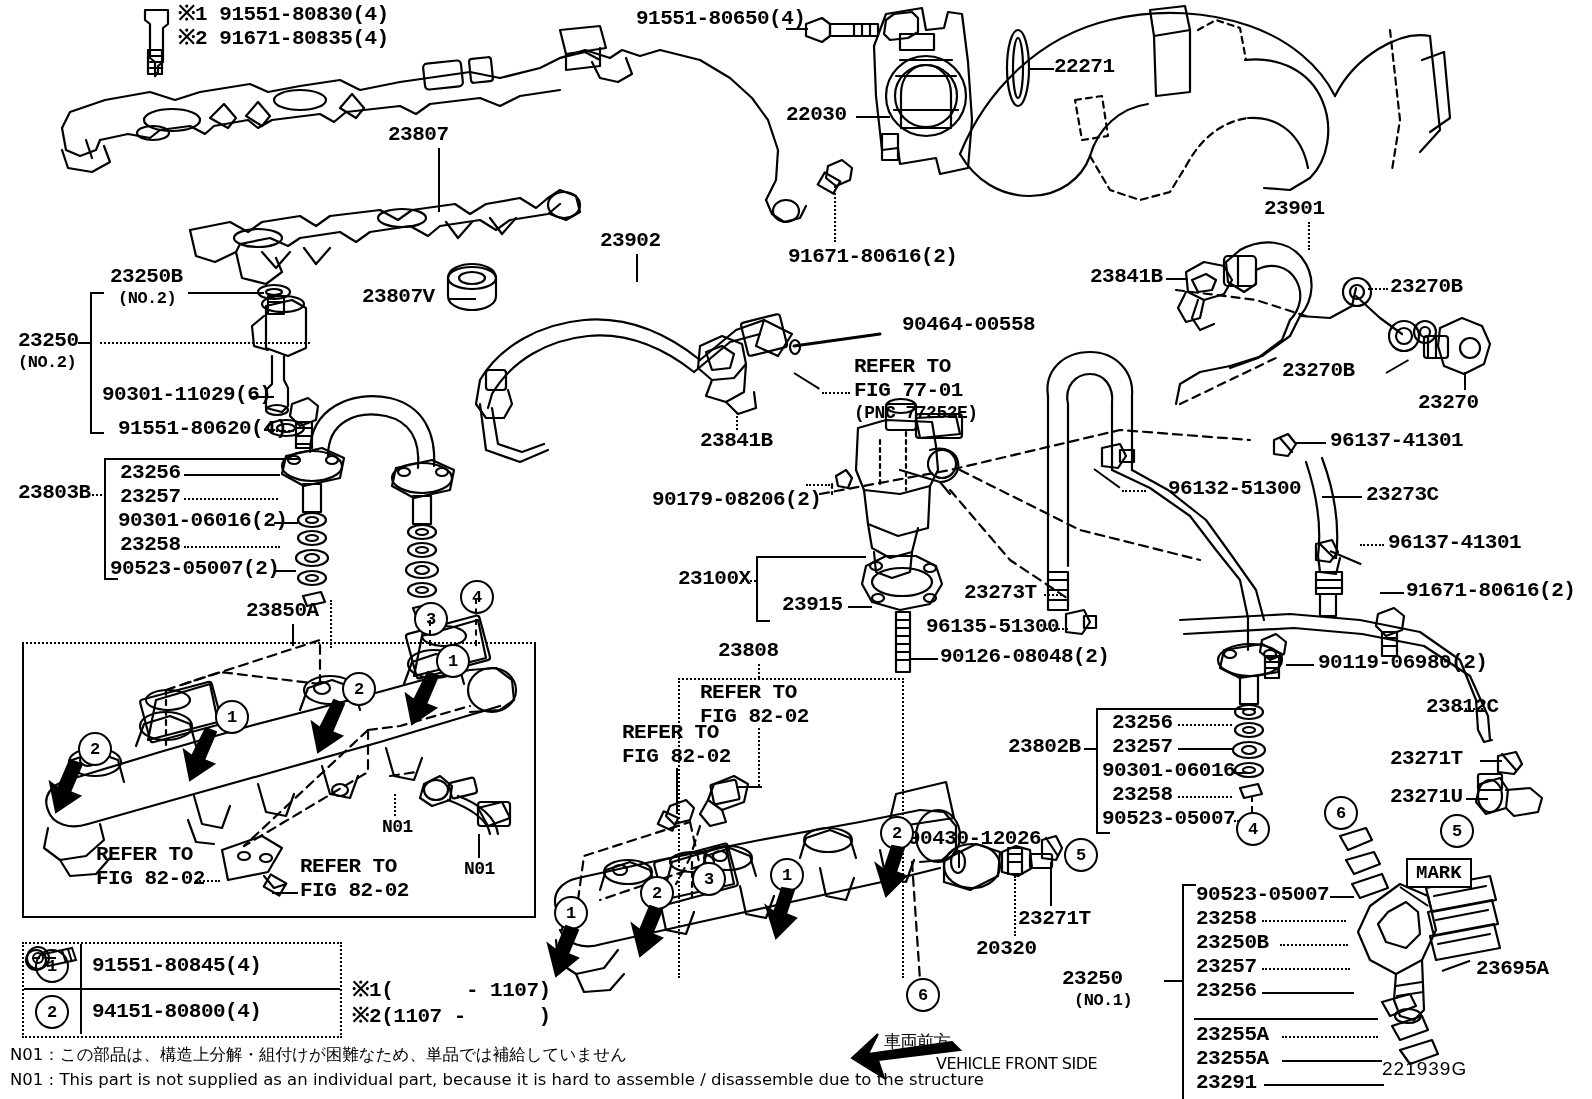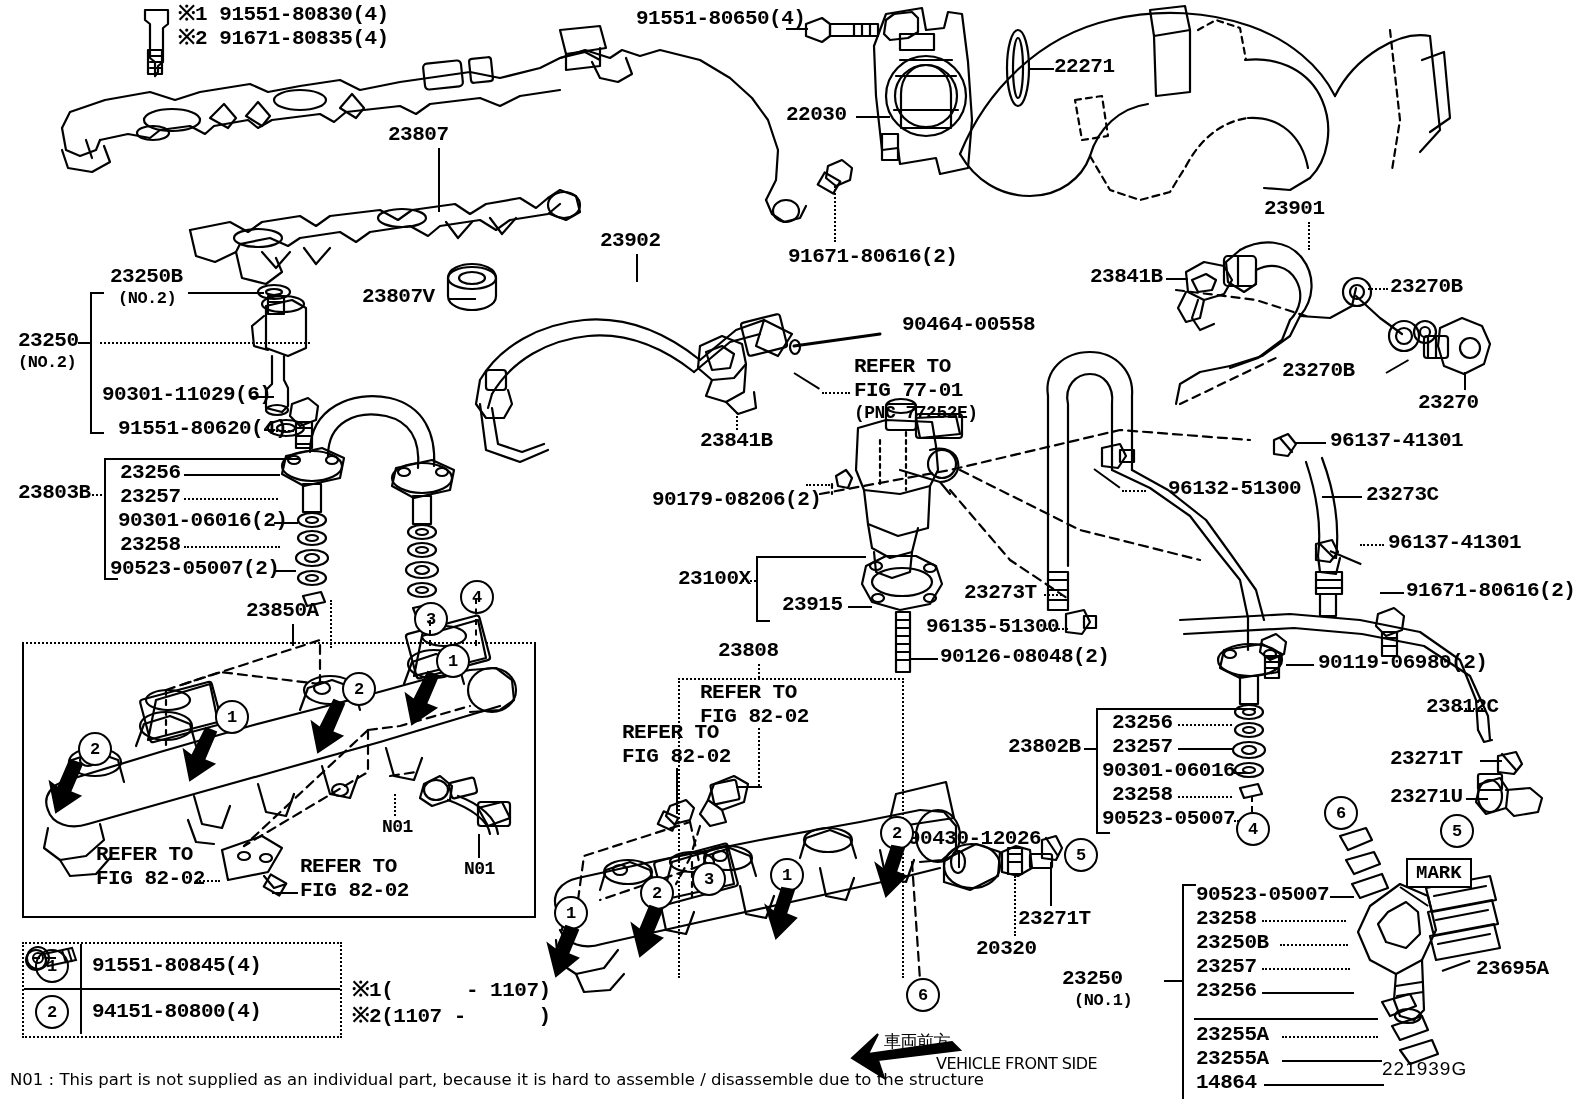--- a/index.html
+++ b/index.html
@@ -666,21 +666,21 @@
 <div class="dotline" style="left:1280px;top:944px;width:68px;"></div>
 <div class="lbl pn" style="left:1196px;top:956px;">23257</div>
 <div class="dotline" style="left:1262px;top:968px;width:88px;"></div>
 <div class="lbl pn" style="left:1196px;top:980px;">23256</div>
 <div class="leader" style="left:1262px;top:992px;width:92px;"></div>
 <div class="leader" style="left:1194px;top:1018px;width:184px;"></div>
 <div class="lbl pn" style="left:1196px;top:1024px;">23255A</div>
 <div class="dotline" style="left:1282px;top:1036px;width:96px;"></div>
 <div class="lbl pn" style="left:1196px;top:1048px;">23255A</div>
 <div class="leader" style="left:1282px;top:1060px;width:100px;"></div>
-<div class="lbl pn" style="left:1196px;top:1072px;">14864</div>
+<div class="lbl pn" style="left:1196px;top:1072px;">23291</div>
 <div class="leader" style="left:1264px;top:1084px;width:120px;"></div>
 
 <div class="markbox" style="left:1406px;top:858px;">MARK</div>
 <div class="leader" style="left:1400px;top:886px;width:34px;transform:rotate(34deg);transform-origin:left center;"></div>
 
 <div class="lbl pn" style="left:1476px;top:958px;">23695A</div>
 <div class="leader" style="left:1442px;top:970px;width:30px;transform:rotate(-20deg);transform-origin:left center;"></div>
 
 <div class="inset" style="left:22px;top:642px;width:510px;height:272px;border-top-style:dotted;"></div>
 
@@ -751,17 +751,18 @@
     </div>
   </div>
 </div>
 
 <div class="lbl pn" style="left:352px;top:980px;">※1(      - 1107)</div>
 <div class="lbl pn" style="left:352px;top:1006px;">※2(1107 -      )</div>
 
 <div class="lbl jp" style="left:884px;top:1030px;">車両前方</div>
 <div class="lbl en" style="left:936px;top:1054px;">VEHICLE FRONT SIDE</div>
 
+<div class="lbl note" style="left:10px;top:1044px;">N01：この部品は、構造上分解・組付けが困難なため、単品では補給していません</div>
 <div class="lbl note" style="left:10px;top:1070px;">N01 : This part is not supplied as an individual part, because it is hard to assemble / disassemble due to the structure</div>
 
 <div class="diagid" style="left:1382px;top:1058px;">221939G</div>
 
 </div>
 
 </body></html>

